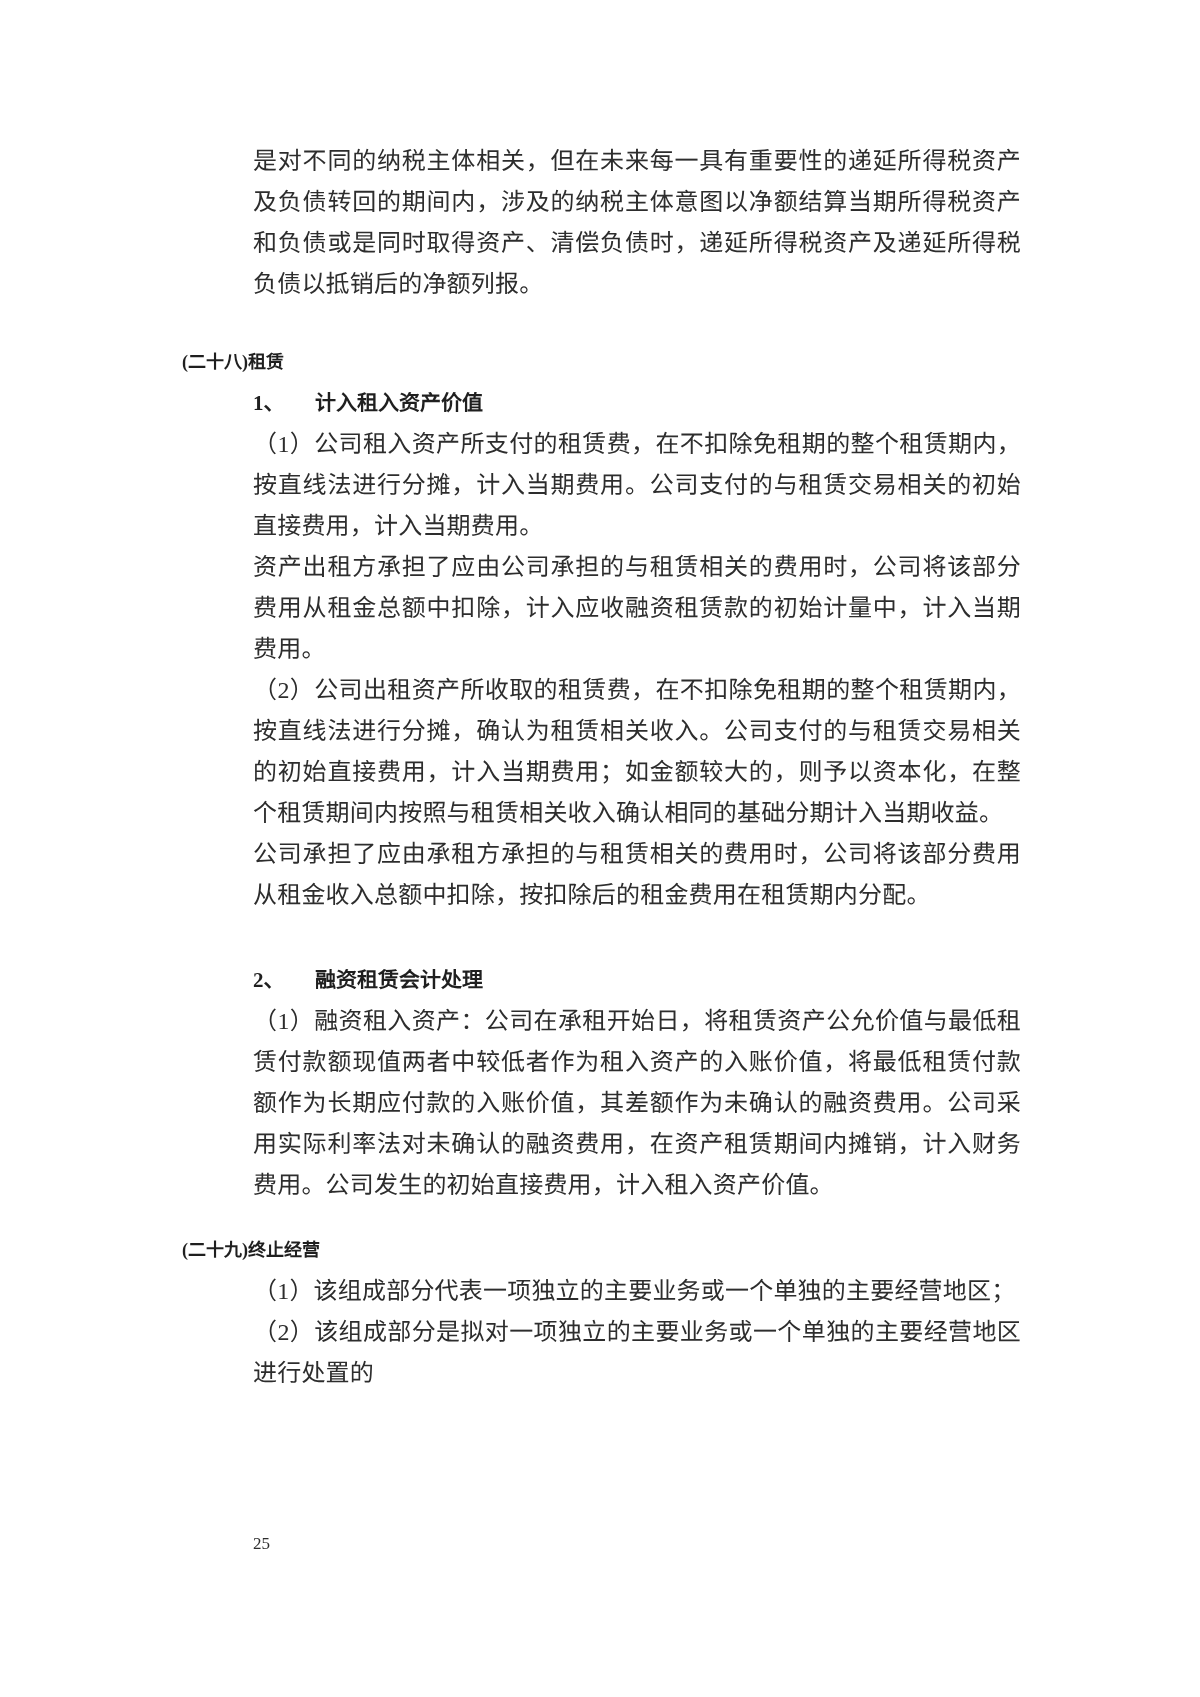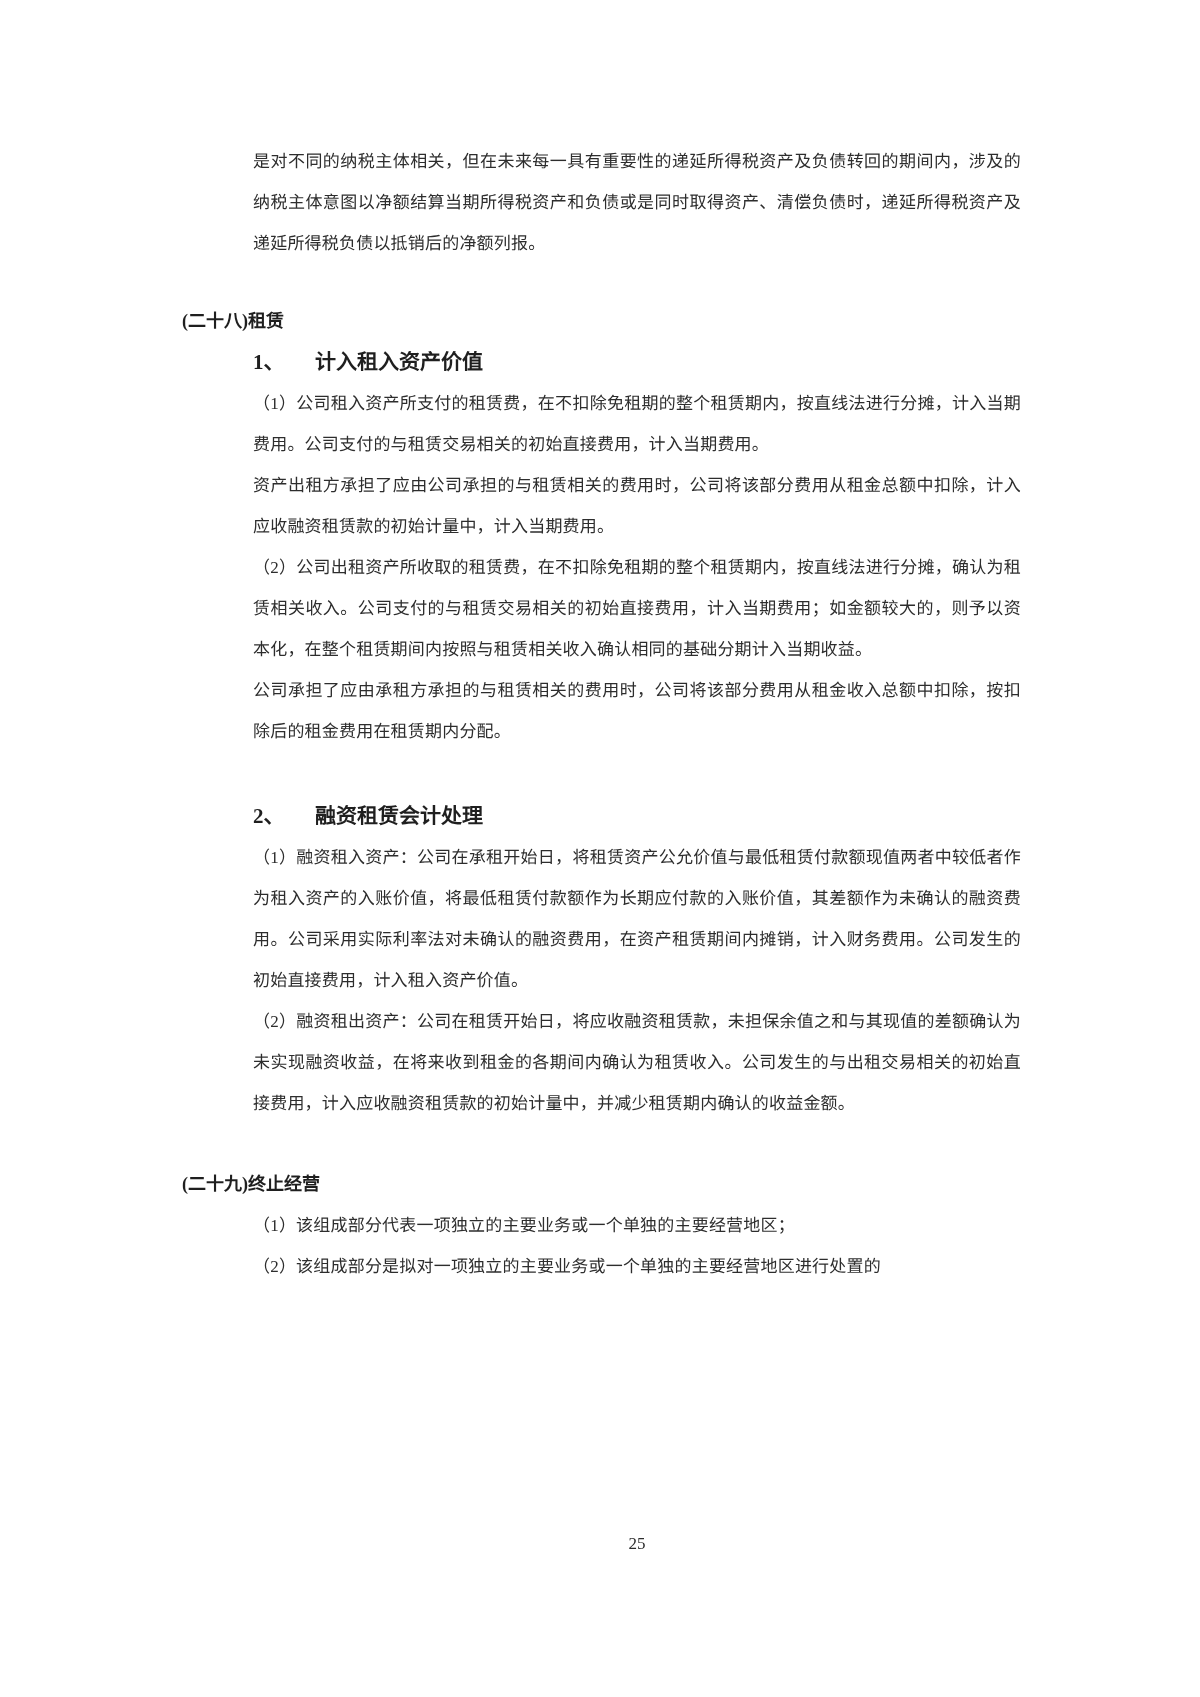--- a/index.html
+++ b/index.html
@@ -17,59 +17,58 @@
     color: #2d2d2d;
   }
   .content {
     position: absolute;
     left: 253px;
     top: 141px;
     width: 768px;
   }
   .body-para {
     margin: 0;
-    font-size: 17px;
+    font-size: 24px;
     line-height: 41px;
     text-align: justify;
     letter-spacing: 0.2px;
     color: #2d2d2d;
   }
   h2.section-heading {
     margin: 0 0 0 -71px;
     font-size: 18px;
     font-weight: 700;
     line-height: 41px;
     color: #1f1f1f;
   }
   h2.section-heading.first {
     margin-top: 37px;
   }
   h2.section-heading.second {
-    margin-top: 40px;
+    margin-top: 24px;
   }
   .sub-heading {
     display: flex;
     margin: 0;
     font-size: 21px;
     font-weight: 700;
     line-height: 41px;
     color: #1f1f1f;
   }
   .sub-heading .num {
     flex: 0 0 62px;
   }
   .sub-heading.second {
     margin-top: 44px;
   }
   .page-number {
     position: absolute;
     left: 253px;
     top: 1532px;
     width: 768px;
-    text-align: center;
     font-size: 17px;
     line-height: 24px;
     color: #2d2d2d;
   }
 </style>
 </head>
 <body>
 
 <div class="page">
   <div class="content">
@@ -88,21 +87,20 @@
       <p class="body-para">（2）公司出租资产所收取的租赁费，在不扣除免租期的整个租赁期内，按直线法进行分摊，确认为租赁相关收入。公司支付的与租赁交易相关的初始直接费用，计入当期费用；如金额较大的，则予以资本化，在整个租赁期间内按照与租赁相关收入确认相同的基础分期计入当期收益。</p>
       <p class="body-para">公司承担了应由承租方承担的与租赁相关的费用时，公司将该部分费用从租金收入总额中扣除，按扣除后的租金费用在租赁期内分配。</p>
     </div>
 
     <div>
       <div class="sub-heading second">
         <span class="num">2、</span>
         <span>融资租赁会计处理</span>
       </div>
       <p class="body-para">（1）融资租入资产：公司在承租开始日，将租赁资产公允价值与最低租赁付款额现值两者中较低者作为租入资产的入账价值，将最低租赁付款额作为长期应付款的入账价值，其差额作为未确认的融资费用。公司采用实际利率法对未确认的融资费用，在资产租赁期间内摊销，计入财务费用。公司发生的初始直接费用，计入租入资产价值。</p>
-      <p class="body-para">（2）融资租出资产：公司在租赁开始日，将应收融资租赁款，未担保余值之和与其现值的差额确认为未实现融资收益，在将来收到租金的各期间内确认为租赁收入。公司发生的与出租交易相关的初始直接费用，计入应收融资租赁款的初始计量中，并减少租赁期内确认的收益金额。</p>
     </div>
 
     <h2 class="section-heading second">(二十九)终止经营</h2>
 
     <div>
       <p class="body-para">（1）该组成部分代表一项独立的主要业务或一个单独的主要经营地区；</p>
       <p class="body-para">（2）该组成部分是拟对一项独立的主要业务或一个单独的主要经营地区进行处置的</p>
     </div>
 
   </div>

